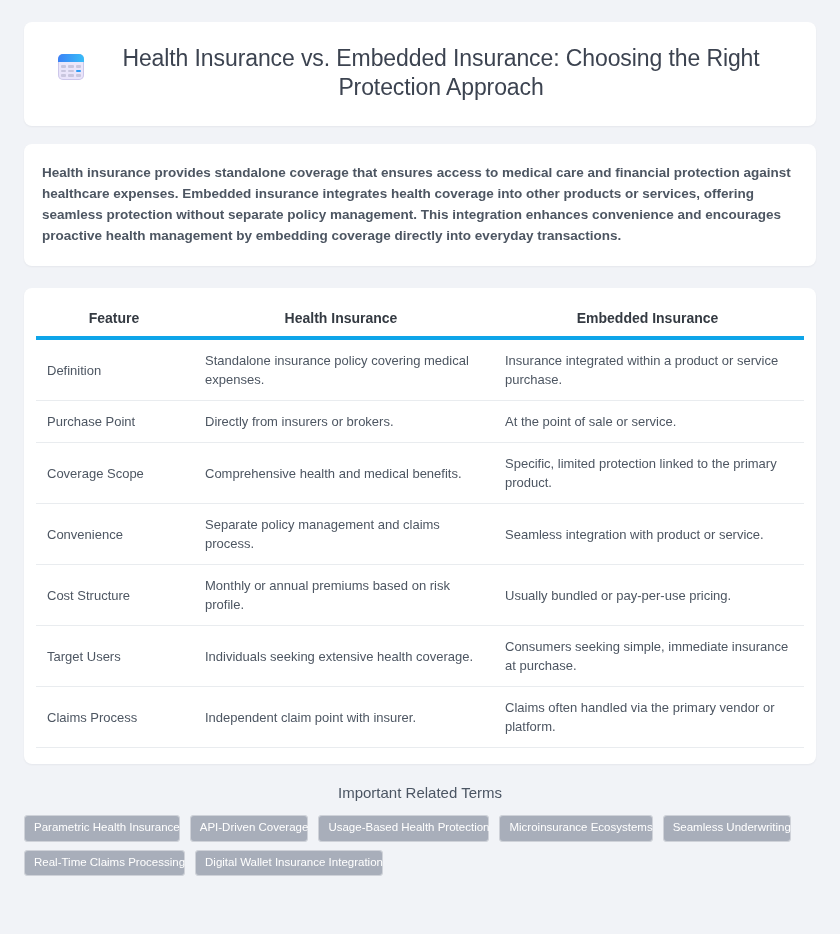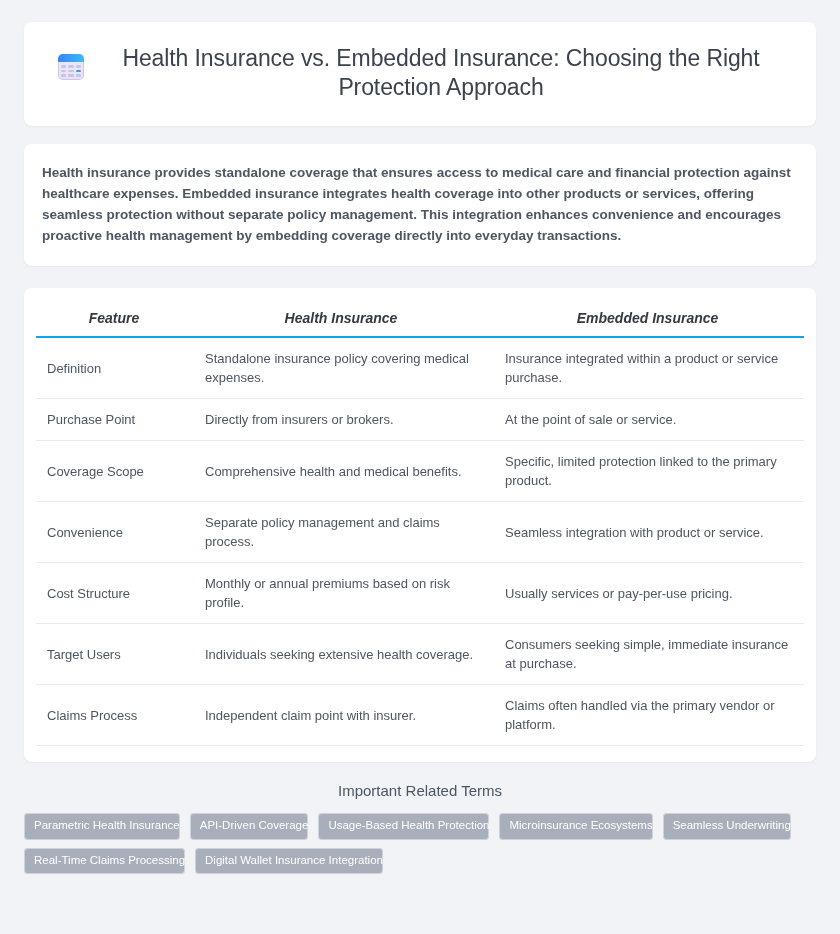--- a/index.html
+++ b/index.html
@@ -116,22 +116,21 @@
   table.cmp col.c1 { width: 155px; }
   table.cmp col.c2 { width: 300px; }
   table.cmp col.c3 { width: auto; }
 
   table.cmp th {
     font-size: 14px;
     font-weight: bold;
     color: #343a42;
     text-align: center;
     padding: 8px 10px 10px 10px;
-    border-bottom: 2px solid #0ea5e9;
-    font-style: italic;
+    border-bottom: 4px solid #0ea5e9;
   }
   table.cmp td {
     font-size: 13px;
     line-height: 19px;
     color: #4d5662;
     vertical-align: middle;
     padding: 11px 14px;
     border-bottom: 1px solid #e9ecef;
   }
   table.cmp td.feat {
@@ -233,21 +232,21 @@
           <td>Specific, limited protection linked to the primary product.</td>
         </tr>
         <tr>
           <td class="feat">Convenience</td>
           <td>Separate policy management and claims process.</td>
           <td>Seamless integration with product or service.</td>
         </tr>
         <tr>
           <td class="feat">Cost Structure</td>
           <td>Monthly or annual premiums based on risk profile.</td>
-          <td>Usually services or pay-per-use pricing.</td>
+          <td>Usually bundled or pay-per-use pricing.</td>
         </tr>
         <tr>
           <td class="feat">Target Users</td>
           <td>Individuals seeking extensive health coverage.</td>
           <td>Consumers seeking simple, immediate insurance at purchase.</td>
         </tr>
         <tr>
           <td class="feat">Claims Process</td>
           <td>Independent claim point with insurer.</td>
           <td>Claims often handled via the primary vendor or platform.</td>

